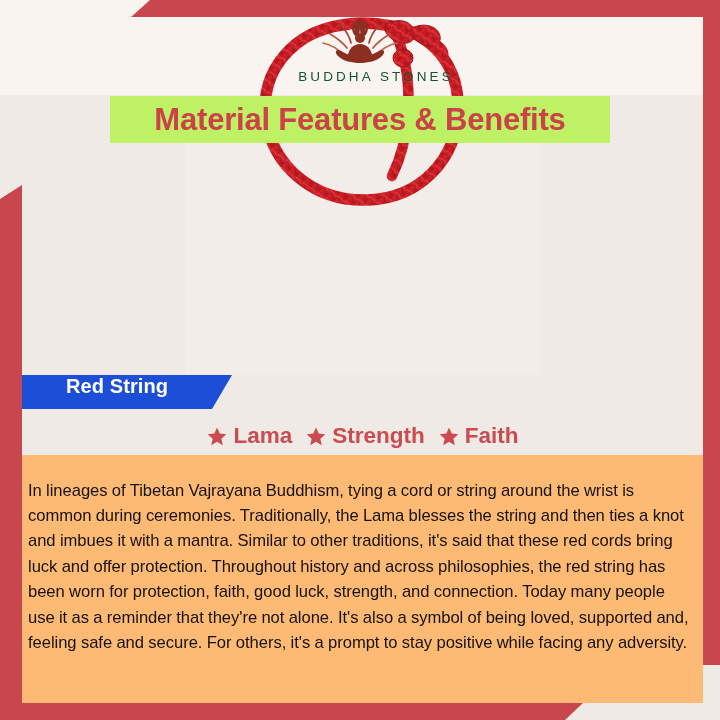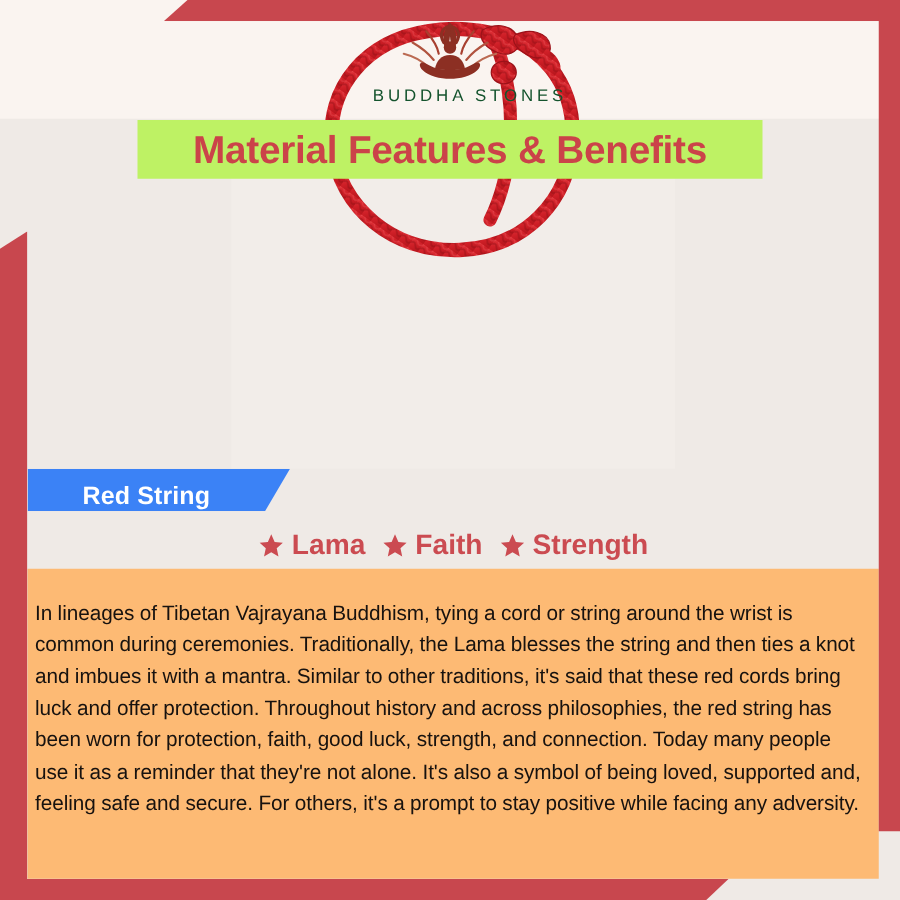--- a/index.html
+++ b/index.html
@@ -120,25 +120,25 @@
     top: 8px; left: 228px;
     width: 280px; height: 225px;
     z-index: 2;
   }
 
   
   .ribbon {
     position: absolute;
     top: 375px; left: 22px;
     width: 210px; height: 34px;
-    background: #3b82f6;
+    background: #1d4ed8;
     clip-path: polygon(0 0, 210px 0, 190px 34px, 0 34px);
     z-index: 5;
     display: flex;
-    align-items: flex-end;
+    align-items: flex-start;
   }
   .ribbon-text {
     color: #ffffff;
     font-size: 20px;
     font-weight: bold;
     padding-left: 44px;
     letter-spacing: 0.1px;
   }
 
   
@@ -260,27 +260,27 @@
     <span class="benefit">
       <svg class="star" viewBox="0 0 24 24">
           <path d="M12 1.6 L15.1 8.6 L22.6 9.4 L17 14.5 L18.6 22 L12 18.1 L5.4 22 L7 14.5 L1.4 9.4 L8.9 8.6 Z" fill="#cb4b51"></path>
         </svg>
       <span>Lama</span>
     </span>
     <span class="benefit">
       <svg class="star" viewBox="0 0 24 24">
           <path d="M12 1.6 L15.1 8.6 L22.6 9.4 L17 14.5 L18.6 22 L12 18.1 L5.4 22 L7 14.5 L1.4 9.4 L8.9 8.6 Z" fill="#cb4b51"></path>
         </svg>
-      <span>Faith</span>
+      <span>Strength</span>
     </span>
     <span class="benefit">
       <svg class="star" viewBox="0 0 24 24">
           <path d="M12 1.6 L15.1 8.6 L22.6 9.4 L17 14.5 L18.6 22 L12 18.1 L5.4 22 L7 14.5 L1.4 9.4 L8.9 8.6 Z" fill="#cb4b51"></path>
         </svg>
-      <span>Strength</span>
+      <span>Faith</span>
     </span>
   </div>
 
   <div class="body-panel">
     <p class="body-text">In lineages of Tibetan Vajrayana Buddhism, tying a cord or string around the wrist is common during ceremonies. Traditionally, the Lama blesses the string and then ties a knot and imbues it with a mantra. Similar to other traditions, it's said that these red cords bring luck and offer protection. Throughout history and across philosophies, the red string has been worn for protection, faith, good luck, strength, and connection. Today many people use it as a reminder that they're not alone. It's also a symbol of being loved, supported and, feeling safe and secure. For others, it's a prompt to stay positive while facing any adversity.</p>
   </div>
 
   <div class="bar-top"></div>
   <div class="bar-right"></div>
   <div class="bar-bottom"></div>

